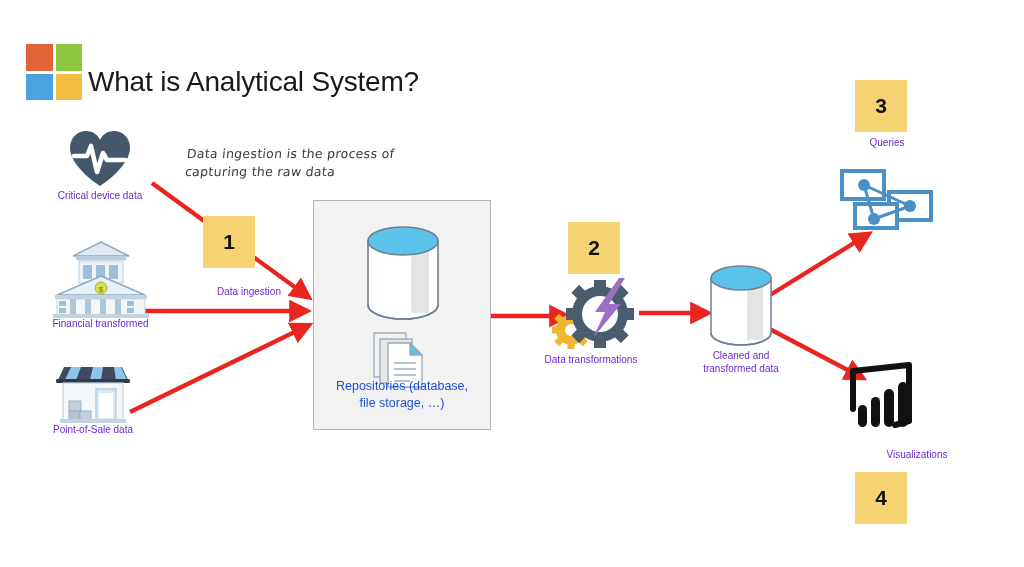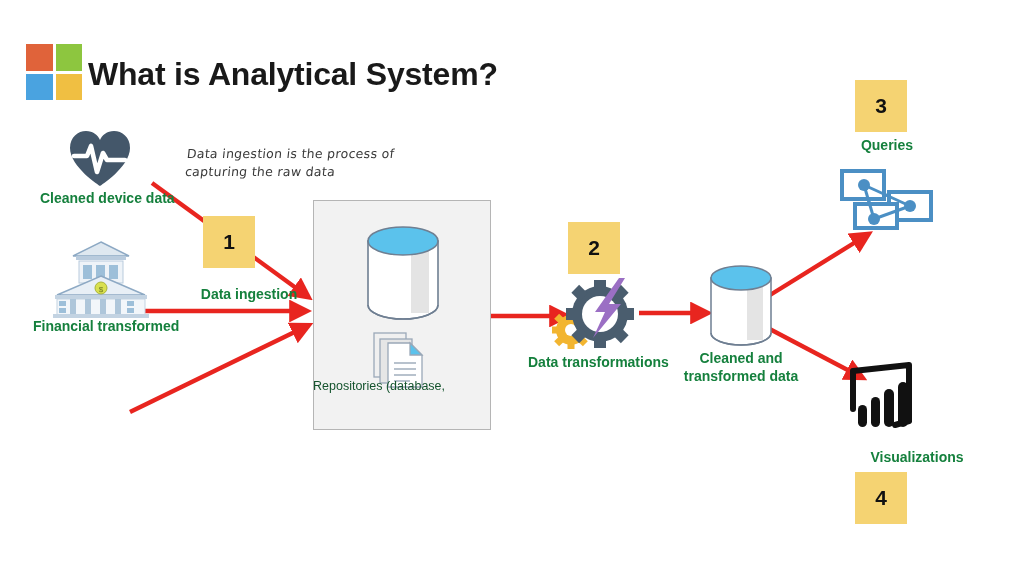--- a/index.html
+++ b/index.html
@@ -25,37 +25,36 @@
     width: 56px; height: 56px;
     display: grid;
     grid-template-columns: 1fr 1fr;
     grid-template-rows: 1fr 1fr;
     gap: 3px;
   }
   .logo span { display: block; }
 
   .title {
     position: absolute;
-    left: 88px; top: 56px;
-    font-size: 32px;
-    font-weight: bold;
+    left: 88px; top: 66px;
+    font-size: 28px;
+    font-weight: normal;
     letter-spacing: -0.2px;
     color: #191919;
     white-space: nowrap;
   }
 
   
   .node { position: absolute; }
   .caption {
-    font-size: 14px;
-    color: #15803d;
+    font-size: 10px;
+    color: #6d28d9;
     text-align: center;
     line-height: 1.25;
     white-space: nowrap;
-    font-weight: bold;
   }
 
   
   .badge {
     position: absolute;
     width: 52px; height: 52px;
     background: #f5d372;
     display: flex;
     align-items: center;
     justify-content: center;
@@ -70,23 +69,23 @@
     left: 313px; top: 200px;
     width: 178px; height: 230px;
     background: #f2f2f2;
     border: 1px solid #b5b5b5;
     box-sizing: border-box;
   }
   .repo-caption {
     position: absolute;
     left: 313px; top: 378px;
     width: 178px;
-    text-align: left;
+    text-align: center;
     font-size: 12.5px;
-    color: #14532d;
+    color: #1d4ed8;
     line-height: 1.35;
   }
 
   
   .handwriting {
     position: absolute;
     left: 186px; top: 145px;
     font-family: "DejaVu Sans", sans-serif;
     font-size: 12.5px;
     color: #3a3a3a;
@@ -140,21 +139,21 @@
   </svg>
 
   <div class="node" style="left:40px; top:128px; width:120px;">
     <div style="height:62px; display:flex; align-items:center; justify-content:center;">
       <svg width="66" height="60" viewBox="0 0 66 60">
         <path d="M33 57 C33 57 3 38 3 19 C3 8 11 2 19 2 C26 2 31 6 33 11 C35 6 40 2 47 2
                  C55 2 63 8 63 19 C63 38 33 57 33 57 Z" fill="#44576a"></path>
         <path d="M7 27 L20 27 L24 17 L30 43 L36 24 L40 31 L58 31" fill="none" stroke="#ffffff" stroke-width="4.6" stroke-linecap="round" stroke-linejoin="round"></path>
       </svg>
     </div>
-    <div class="caption">Cleaned device data</div>
+    <div class="caption">Critical device data</div>
   </div>
 
   <div class="node" style="left:33px; top:240px; width:135px;">
     <div style="height:78px; display:flex; align-items:flex-end; justify-content:center;">
       <svg width="112" height="78" viewBox="0 0 112 78">
 
         <path d="M56 2 L84 16 L28 16 Z" fill="#dfe8f0" stroke="#8da9c4" stroke-width="1.4"></path>
         <rect x="31" y="16" width="50" height="4" fill="#b9cbdd"></rect>
         <rect x="34" y="21" width="44" height="22" fill="#eef3f8" stroke="#b9cbdd" stroke-width="1"></rect>
         <rect x="38" y="25" width="9" height="14" fill="#9dbfd9"></rect>
@@ -174,20 +173,43 @@
         <rect x="14" y="61" width="7" height="5" fill="#9dbfd9"></rect>
         <rect x="14" y="68" width="7" height="5" fill="#9dbfd9"></rect>
         <rect x="82" y="61" width="7" height="5" fill="#9dbfd9"></rect>
         <rect x="82" y="68" width="7" height="5" fill="#9dbfd9"></rect>
         <rect x="8" y="74" width="96" height="4" fill="#c3d3e2"></rect>
       </svg>
     </div>
     <div class="caption">Financial transformed</div>
   </div>
 
+  <div class="node" style="left:33px; top:362px; width:120px;">
+    <div style="height:62px; display:flex; align-items:flex-end; justify-content:center;">
+      <svg width="86" height="62" viewBox="0 0 86 62">
+
+        <path d="M8 18 L14 5 L72 5 L78 18 Z" fill="#3f4b63"></path>
+        <path d="M21 5 L15 18 L26 18 L31 5 Z" fill="#8fc6e8"></path>
+        <path d="M43 5 L40 18 L51 18 L53 5 Z" fill="#8fc6e8"></path>
+        <path d="M64 5 L66 18 L77 18 L71 5 Z" fill="#8fc6e8"></path>
+        <rect x="6" y="17" width="74" height="4" rx="1.5" fill="#2f3a4d"></rect>
+
+        <rect x="13" y="21" width="60" height="37" fill="#f4f7fa" stroke="#c3d3e2" stroke-width="1.2"></rect>
+
+        <rect x="46" y="27" width="20" height="31" fill="#dbe6f0" stroke="#aec6da" stroke-width="1.2"></rect>
+        <rect x="49" y="31" width="14" height="25" fill="#ffffff"></rect>
+
+        <rect x="19" y="39" width="12" height="10" fill="#c3d0dc" stroke="#9aaabb" stroke-width="0.9"></rect>
+        <rect x="19" y="49" width="11" height="9" fill="#b3c2d1" stroke="#9aaabb" stroke-width="0.9"></rect>
+        <rect x="30" y="49" width="11" height="9" fill="#c3d0dc" stroke="#9aaabb" stroke-width="0.9"></rect>
+        <rect x="10" y="57" width="66" height="4" fill="#c3d3e2"></rect>
+      </svg>
+    </div>
+    <div class="caption">Point-of-Sale data</div>
+  </div>
 
   <div class="handwriting">
     <div>Data ingestion is the process of</div>
     <div>capturing the raw data</div>
   </div>
 
   <div class="caption" style="position:absolute; left:194px; top:286px; width:110px;">Data ingestion</div>
 
   <div class="repo-box">
     <div style="position:absolute; left:50px; top:22px;">
@@ -206,20 +228,21 @@
         <path d="M38 14 L50 26 L38 26 Z" fill="#5bc2ec" stroke="#9aa8b8" stroke-width="1.3"></path>
         <line x1="22" y1="34" x2="44" y2="34" stroke="#9aa8b8" stroke-width="1.4"></line>
         <line x1="22" y1="40" x2="44" y2="40" stroke="#9aa8b8" stroke-width="1.4"></line>
         <line x1="22" y1="46" x2="44" y2="46" stroke="#9aa8b8" stroke-width="1.4"></line>
         <line x1="22" y1="52" x2="38" y2="52" stroke="#9aa8b8" stroke-width="1.4"></line>
       </svg>
     </div>
   </div>
   <div class="repo-caption">
     <div>Repositories (database,</div>
+    <div>file storage, …)</div>
   </div>
 
   <div class="node" style="left:683px; top:262px; width:116px;">
     <div style="height:88px; display:flex; align-items:center; justify-content:center;">
       <svg width="66" height="86" viewBox="0 0 66 86">
         <path d="M3 15 L3 70 A30 12 0 0 0 63 70 L63 15 Z" fill="#ffffff" stroke="#6f7f92" stroke-width="1.5"></path>
         <rect x="39" y="15" width="16" height="62" fill="#e4e4e4"></rect>
         <path d="M3 70 A30 12 0 0 0 63 70" fill="none" stroke="#6f7f92" stroke-width="1.5"></path>
         <ellipse cx="33" cy="15" rx="30" ry="12" fill="#5bc2ec" stroke="#6f7f92" stroke-width="1.5"></ellipse>
       </svg>

